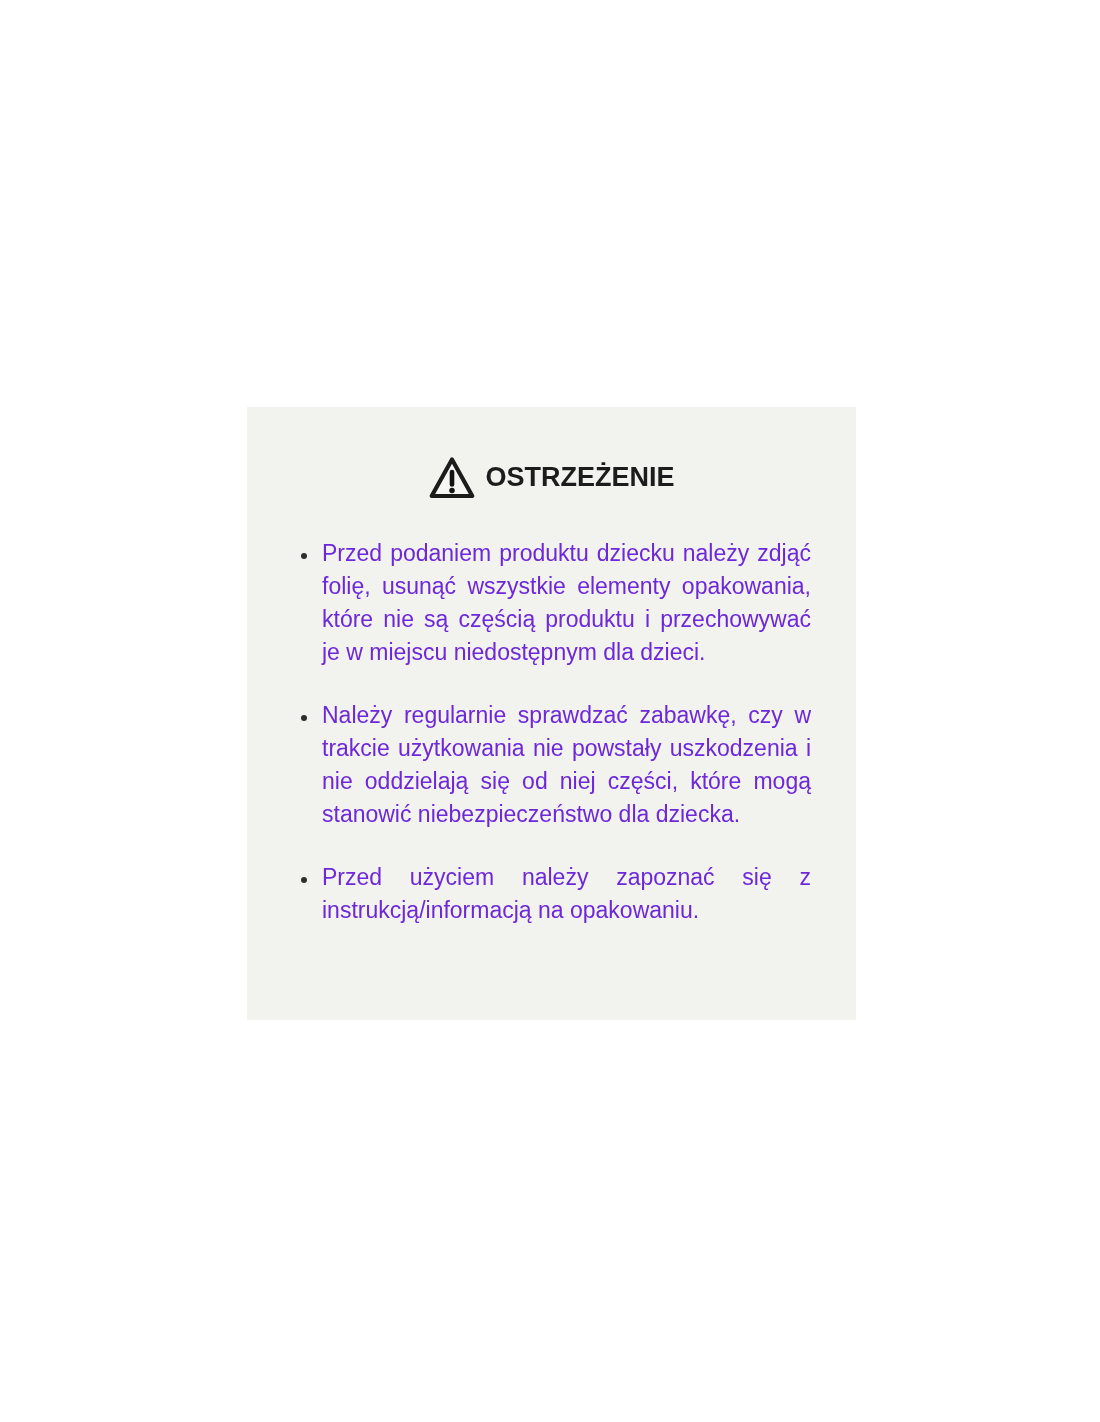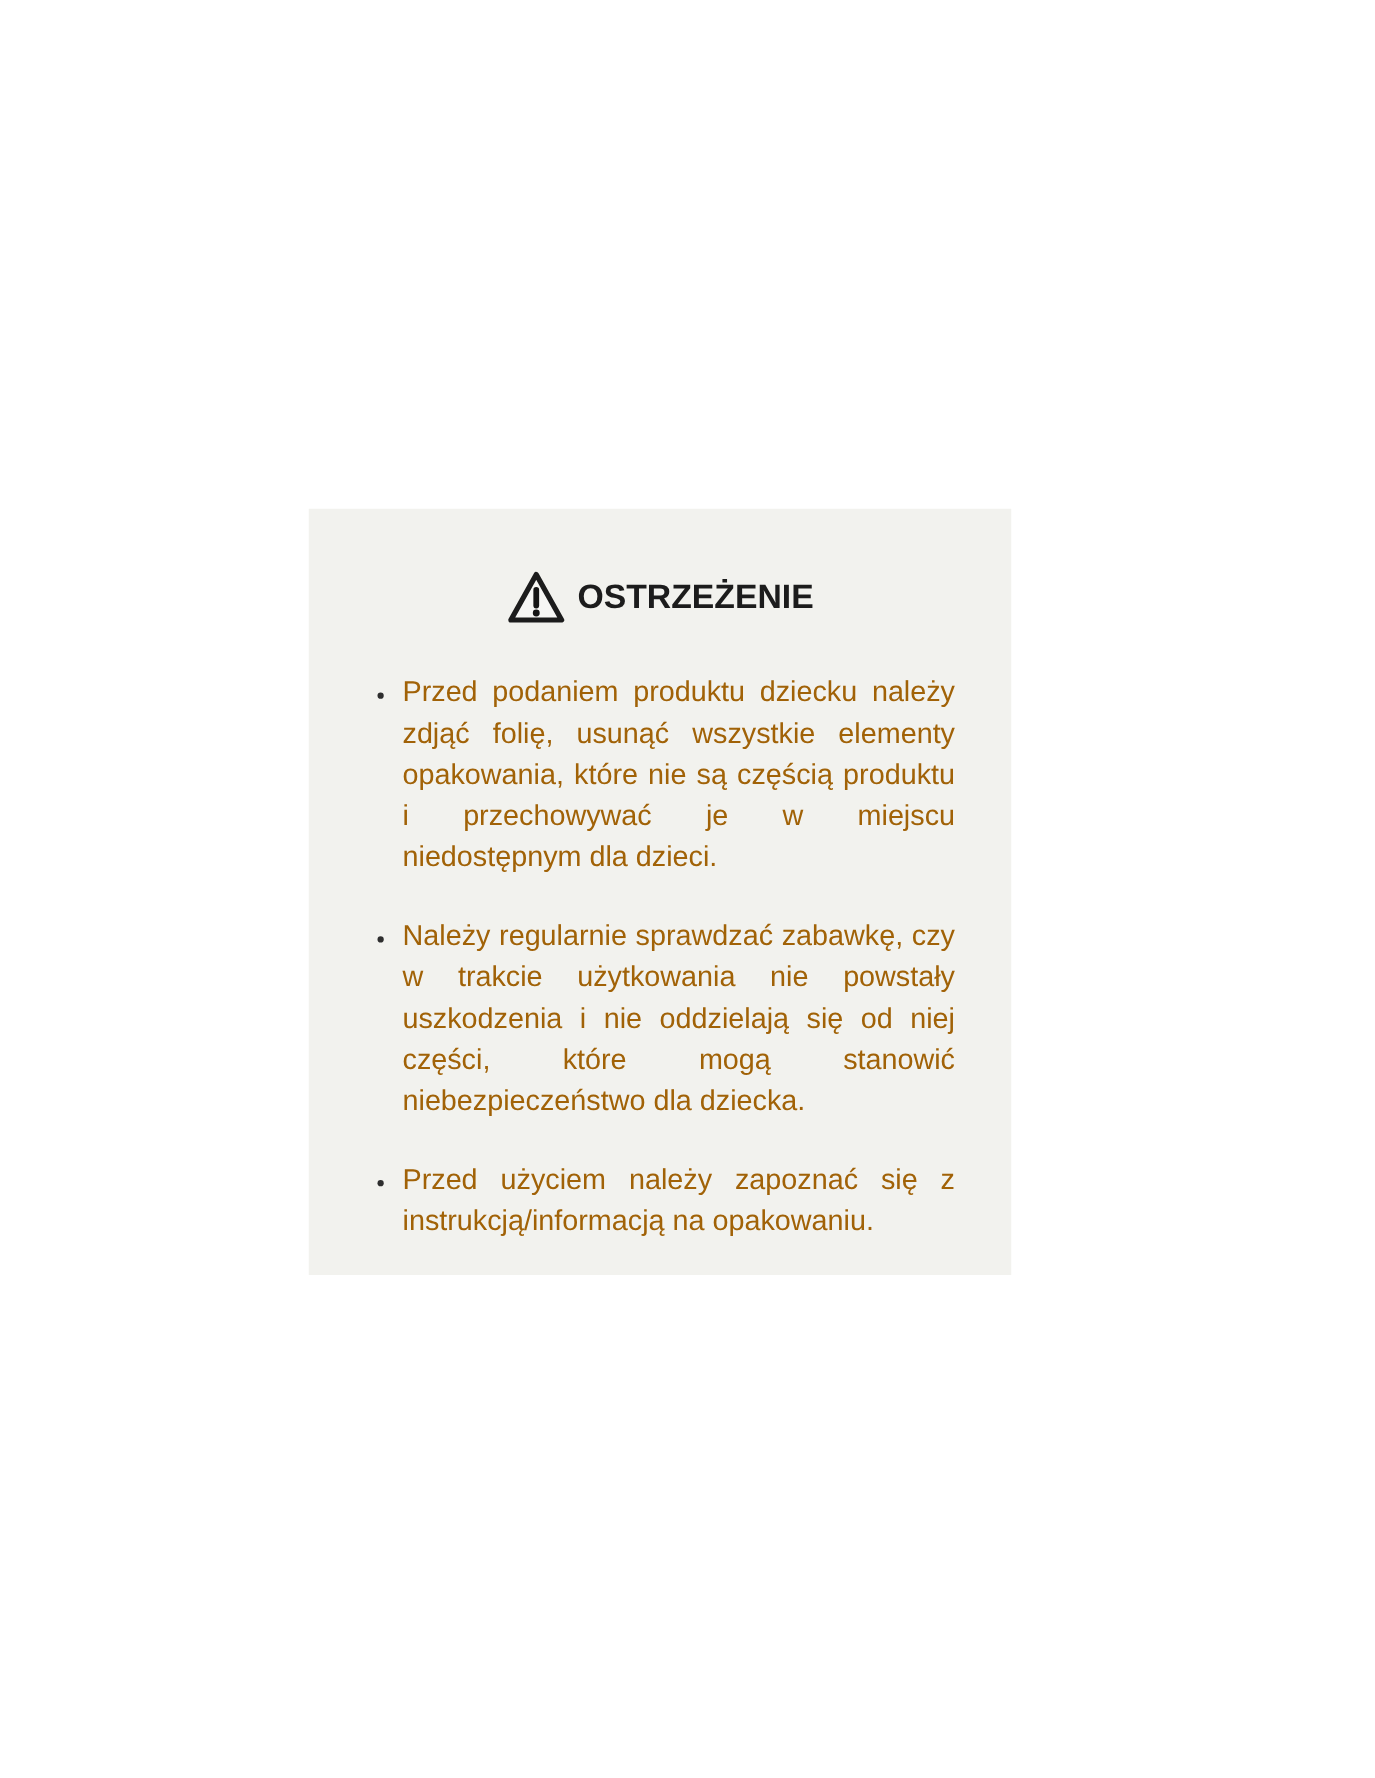--- a/index.html
+++ b/index.html
@@ -11,21 +11,21 @@
     height: 1422px;
     background: #ffffff;
     font-family: "Liberation Sans", "DejaVu Sans", sans-serif;
     position: relative;
     overflow: hidden;
   }
   .notice {
     position: absolute;
     left: 247px;
     top: 407px;
-    width: 562px;
+    width: 609px;
     height: 613px;
     background: #f2f2ee;
     box-sizing: border-box;
     padding: 48px 45px 0 45px;
   }
   .notice-header {
     display: flex;
     align-items: center;
     justify-content: center;
     gap: 9px;
@@ -51,21 +51,21 @@
     line-height: 1.1;
     white-space: nowrap;
   }
   ul.bullets {
     margin: 0;
     padding: 0 0 0 27px;
     list-style: disc outside;
     text-align: justify;
     font-size: 23px;
     line-height: 33px;
-    color: #a16207;
+    color: #6d28d9;
   }
   ul.bullets li {
     margin: 0 0 30px 0;
     padding-left: 3px;
   }
   ul.bullets li::marker {
     font-size: 19px;
     color: #2e2e2e;
   }
 </style>

